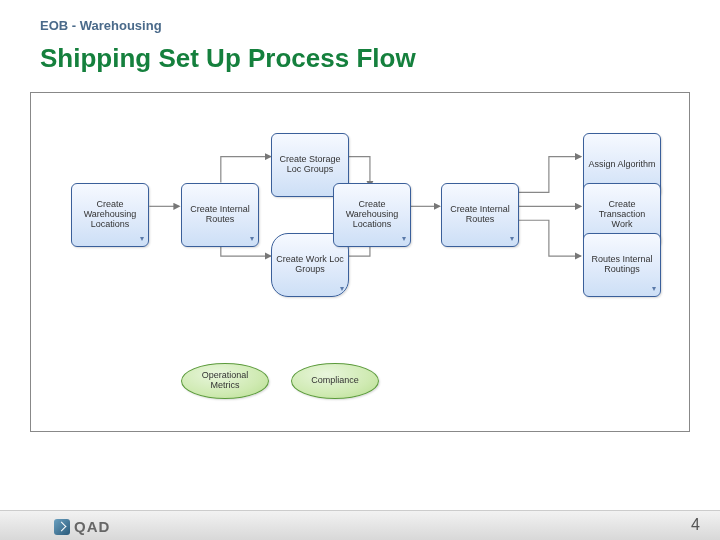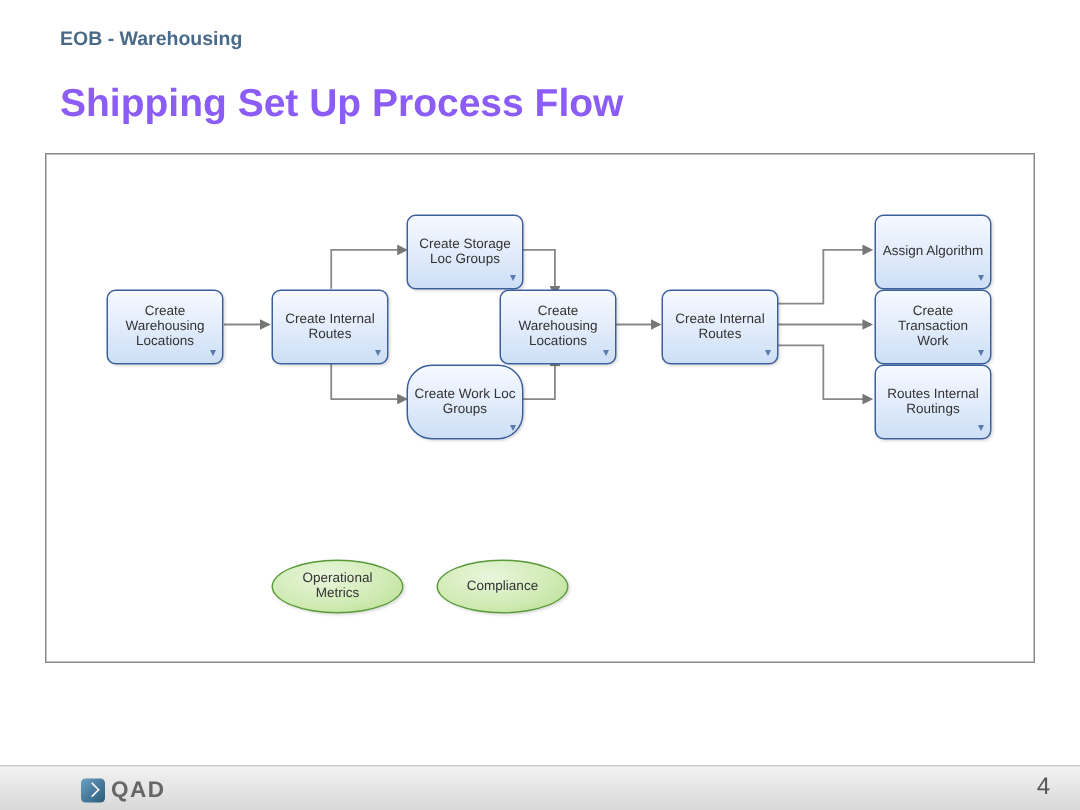--- a/index.html
+++ b/index.html
@@ -11,42 +11,42 @@
     position: relative;
     overflow: hidden;
   }
   .header {
     padding: 18px 40px 0 40px;
   }
   .kicker {
     font-size: 13px;
     font-weight: bold;
     color: #4a6a8a;
-    margin-bottom: 20px;
+    margin-bottom: 10px;
   }
   .title {
     font-size: 26px;
     font-weight: bold;
-    color: #8b5cf6;
+    color: #15803d;
   }
   .diagram-frame {
     margin: 18px 30px 0 30px;
     border: 1px solid #888;
     height: 340px;
     position: relative;
     background: #fff;
   }
   .flow-layer {
     position: absolute;
     inset: 0;
   }
   .box {
     position: absolute;
     width: 78px;
-    height: 50px;
+    height: 64px;
     border: 1px solid #3a5f9a;
     border-radius: 6px;
     background: linear-gradient(#f6f9ff 0%, #e2ecfb 50%, #cddff6 100%);
     box-shadow: 1px 1px 2px rgba(0,0,0,0.15);
     font-size: 9px;
     color: #333;
     text-align: center;
     display: flex;
     align-items: center;
     justify-content: center;

